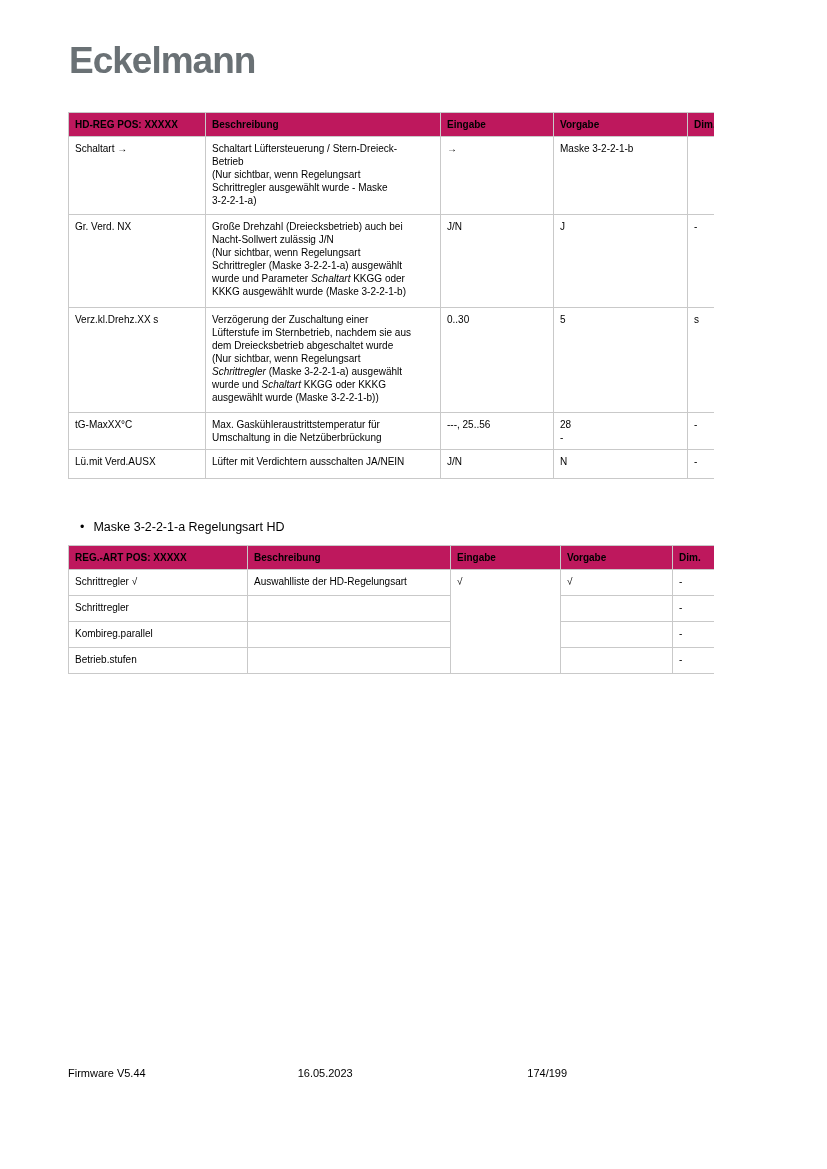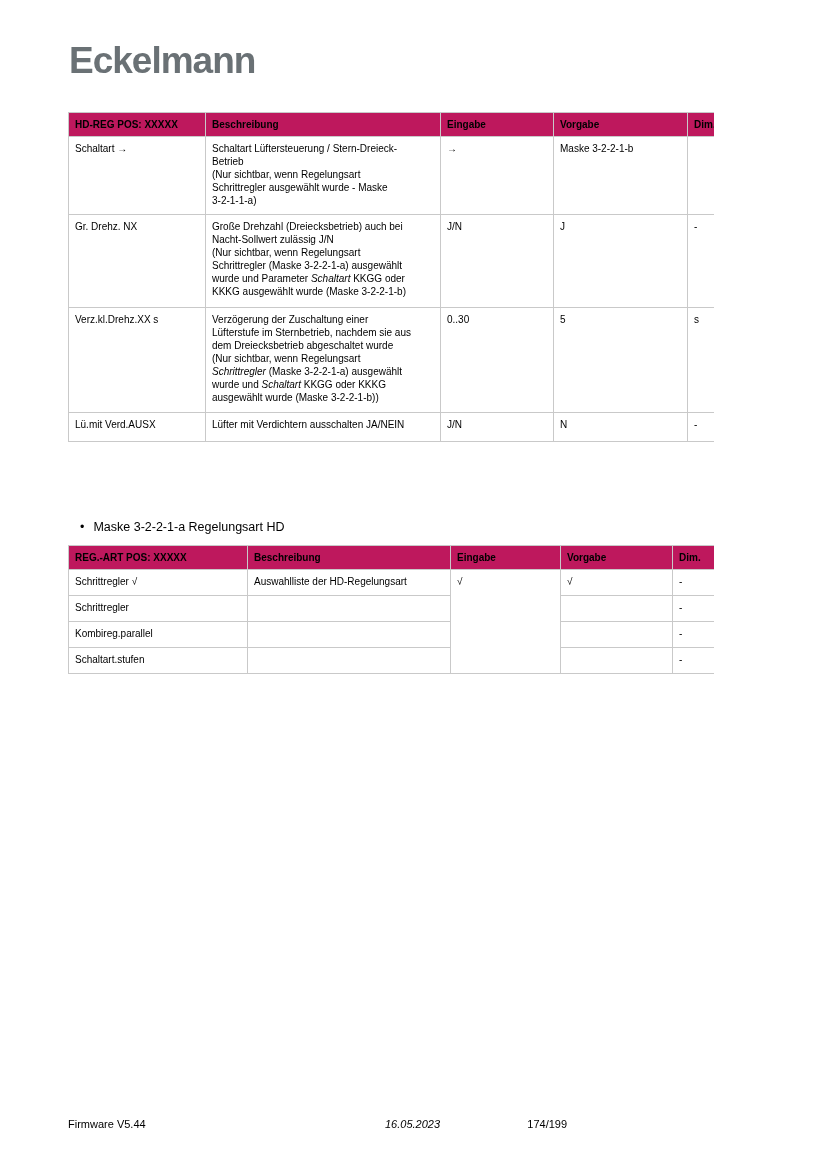--- a/index.html
+++ b/index.html
@@ -40,26 +40,26 @@
   .bullet-line{
     position:absolute;left:80px;top:519px;
     font-size:12.5px;line-height:17px;
     display:flex;align-items:flex-start;
   }
   .bullet-dot{
     font-size:12.5px;
     margin-right:9px;
   }
   .footer{
-    position:absolute;left:68px;top:1118px;width:689px;
+    position:absolute;left:68px;top:1067px;width:689px;
     display:flex;justify-content:space-between;align-items:baseline;
     font-size:11px;
   }
   .footer .f-left{flex:1;text-align:left;}
-  .footer .f-center{flex:1;text-align:center;font-style:italic;}
+  .footer .f-center{flex:1;text-align:left;}
   .footer .f-right{flex:1;}
   i{font-style:italic;}
 </style>
 </head>
 <body>
 
 <div class="page">
 
   <div class="logo">Eckelmann</div>
 
@@ -76,38 +76,45 @@
         <th>HD-REG POS: XXXXX</th>
         <th>Beschreibung</th>
         <th>Eingabe</th>
         <th>Vorgabe</th>
         <th>Dim.</th>
       </tr>
     </thead>
     <tbody>
       <tr style="height:78px">
         <td>Schaltart →</td>
-        <td><span>Schaltart Lüftersteuerung / Stern-Dreieck-</span><br><span>Betrieb</span><br><span>(Nur sichtbar, wenn Regelungsart</span><br><span>Schrittregler ausgewählt wurde - Maske</span><br><span>3-2-1-1-a)</span></td>
+        <td><span>Schaltart Lüftersteuerung / Stern-Dreieck-</span><br><span>Betrieb</span><br><span>(Nur sichtbar, wenn Regelungsart</span><br><span>Schrittregler ausgewählt wurde - Maske</span><br><span>3-2-2-1-a)</span></td>
         <td>→</td>
         <td><span>Maske 3-2-2-1-b</span></td>
         <td></td>
       </tr>
       <tr style="height:93px">
-        <td>Gr. Drehz. NX</td>
+        <td>Gr. Verd. NX</td>
         <td><span>Große Drehzahl (Dreiecksbetrieb) auch bei</span><br><span>Nacht-Sollwert zulässig J/N</span><br><span>(Nur sichtbar, wenn Regelungsart</span><br><span>Schrittregler (Maske 3-2-2-1-a) ausgewählt</span><br><span>wurde und Parameter </span><i>Schaltart</i><span> KKGG oder</span><br><span>KKKG ausgewählt wurde (Maske 3-2-2-1-b)</span></td>
         <td>J/N</td>
         <td><span>J</span></td>
         <td>-</td>
       </tr>
       <tr style="height:105px">
         <td>Verz.kl.Drehz.XX s</td>
         <td><span>Verzögerung der Zuschaltung einer</span><br><span>Lüfterstufe im Sternbetrieb, nachdem sie aus</span><br><span>dem Dreiecksbetrieb abgeschaltet wurde</span><br><span>(Nur sichtbar, wenn Regelungsart</span><br><i>Schrittregler</i><span> (Maske 3-2-2-1-a) ausgewählt</span><br><span>wurde und </span><i>Schaltart</i><span> KKGG oder KKKG</span><br><span>ausgewählt wurde (Maske 3-2-2-1-b))</span></td>
         <td>0..30</td>
         <td><span>5</span></td>
         <td>s</td>
+      </tr>
+      <tr style="height:37px">
+        <td>tG-MaxXX°C</td>
+        <td><span>Max. Gaskühleraustrittstemperatur für</span><br><span>Umschaltung in die Netzüberbrückung</span></td>
+        <td>---, 25..56</td>
+        <td><span>28</span><br><span>-</span></td>
+        <td>-</td>
       </tr>
       <tr style="height:29px">
         <td>Lü.mit Verd.AUSX</td>
         <td><span>Lüfter mit Verdichtern ausschalten JA/NEIN</span></td>
         <td>J/N</td>
         <td><span>N</span></td>
         <td>-</td>
       </tr>
     </tbody>
   </table>
@@ -148,21 +155,21 @@
         <td></td>
         <td>-</td>
       </tr>
       <tr style="height:26px">
         <td>Kombireg.parallel</td>
         <td></td>
         <td></td>
         <td>-</td>
       </tr>
       <tr style="height:26px">
-        <td>Schaltart.stufen</td>
+        <td>Betrieb.stufen</td>
         <td></td>
         <td></td>
         <td>-</td>
       </tr>
     </tbody>
   </table>
 
   <div class="footer">
     <span class="f-left">Firmware V5.44</span>
     <span class="f-center">16.05.2023</span>

